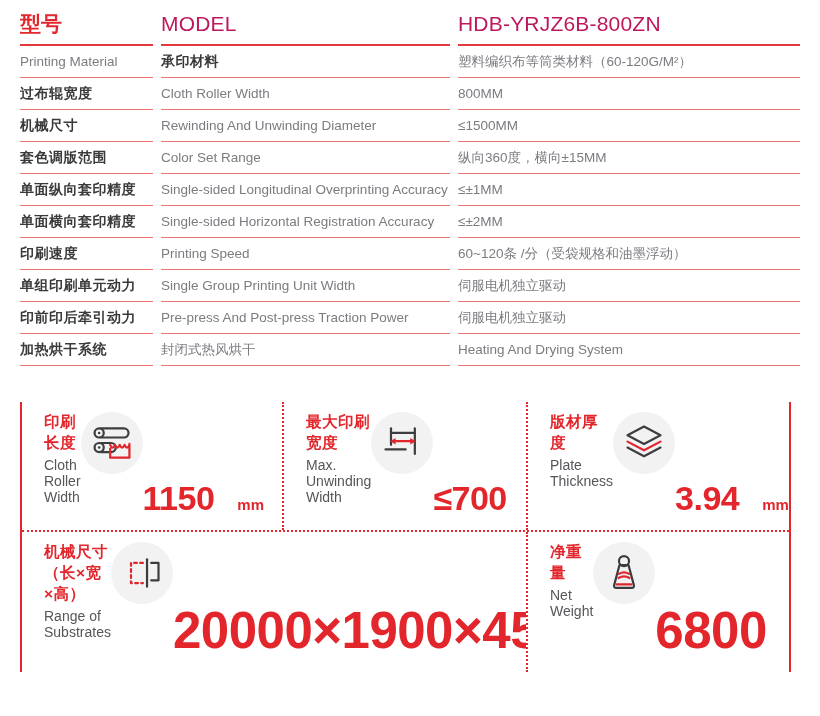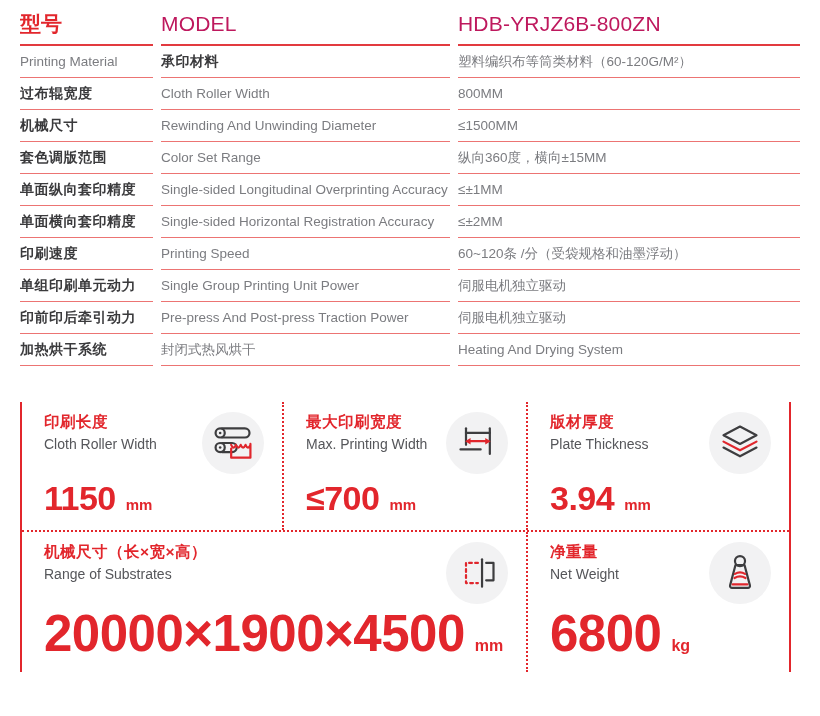--- a/index.html
+++ b/index.html
@@ -40,35 +40,35 @@
     margin: 36px 0 0 20px;
     width: 771px;
     border-left: 2px solid #e2262c;
     border-right: 2px solid #e2262c;
   }
   .cards-row { display: grid; }
   .cards-row.row1 { grid-template-columns: 260px 244px 263px; height: 128px; }
   .cards-row.row2 { grid-template-columns: 504px 263px; height: 142px; border-top: 2px dotted #e2262c; }
   .card {
     padding: 10px 18px 12px 22px;
-    display: flex; flex-direction: column;
+    display: flex; flex-direction: row;
     overflow: hidden;
   }
   .card + .card { border-left: 2px dotted #e2262c; }
   .card-head { display: flex; justify-content: space-between; align-items: flex-start; }
   .title-cn { font-size: 15.5px; font-weight: bold; color: #e2262c; letter-spacing: 0.5px; }
   .title-en { font-size: 14px; color: #55565a; margin-top: 3px; }
   .icon-circle {
     width: 62px; height: 62px; border-radius: 50%;
     background: #f2f2f3; flex: none;
     display: flex; align-items: center; justify-content: center;
   }
   .card-value { margin-top: auto; display: flex; align-items: baseline; color: #e2262c; font-weight: bold; }
   .card-value .num  { font-size: 34px; letter-spacing: -0.5px; }
-  .card-value .unit { font-size: 15px; margin-left: 10px; }
+  .card-value .unit { font-size: 15px; margin-left: 23px; }
   .row2 .card-value .num  { font-size: 51px; }
   .row2 .card-value .unit { font-size: 16px; }
 
   .ic { display: block; }
   .ic .dk { stroke: #3d3d3f; fill: none; stroke-width: 2.4; stroke-linecap: round; stroke-linejoin: round; }
   .ic .rd { stroke: #e0262c; fill: none; stroke-width: 2.4; stroke-linecap: round; stroke-linejoin: round; }
   .ic .rdf { fill: #e0262c; stroke: none; }
 </style>
 </head>
 <body>
@@ -113,21 +113,21 @@
       <div class="cell en">Single-sided Horizontal Registration Accuracy</div>
       <div class="cell val">≤±2MM</div>
     </div>
     <div class="t-row">
       <div class="cell cn">印刷速度</div>
       <div class="cell en">Printing Speed</div>
       <div class="cell val">60~120条 /分（受袋规格和油墨浮动）</div>
     </div>
     <div class="t-row">
       <div class="cell cn">单组印刷单元动力</div>
-      <div class="cell en">Single Group Printing Unit Power</div>
+      <div class="cell en">Single Group Printing Unit Width</div>
       <div class="cell val">伺服电机独立驱动</div>
     </div>
     <div class="t-row">
       <div class="cell cn">印前印后牵引动力</div>
       <div class="cell en">Pre-press And Post-press Traction Power</div>
       <div class="cell val">伺服电机独立驱动</div>
     </div>
     <div class="t-row">
       <div class="cell cn">加热烘干系统</div>
       <div class="cell val">封闭式热风烘干</div>
@@ -160,21 +160,21 @@
         <div class="card-value">
           <span class="num">1150</span>
           <span class="unit">mm</span>
         </div>
       </div>
 
       <div class="card">
         <div class="card-head">
           <div>
             <div class="title-cn">最大印刷宽度</div>
-            <div class="title-en">Max. Printing Width</div>
+            <div class="title-en">Max. Unwinding Width</div>
           </div>
           <div class="icon-circle">
             <svg class="ic" width="44" height="44" viewBox="0 0 48 48">
               <path class="dk" d="M12 8 V26"></path>
               <path class="dk" d="M38 8 V36"></path>
               <path class="dk" d="M12 13 H38"></path>
               <path class="dk" d="M6 31 H28"></path>
               <path class="rd" d="M16 22 H34"></path>
               <path class="rdf" d="M17 18.5 L11 22 L17 25.5 Z"></path>
               <path class="rdf" d="M33 18.5 L39 22 L33 25.5 Z"></path>

